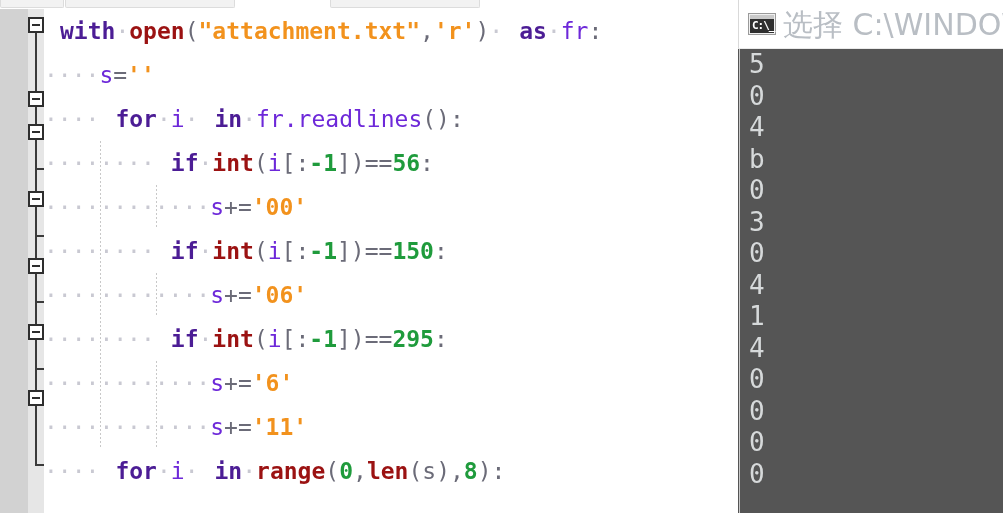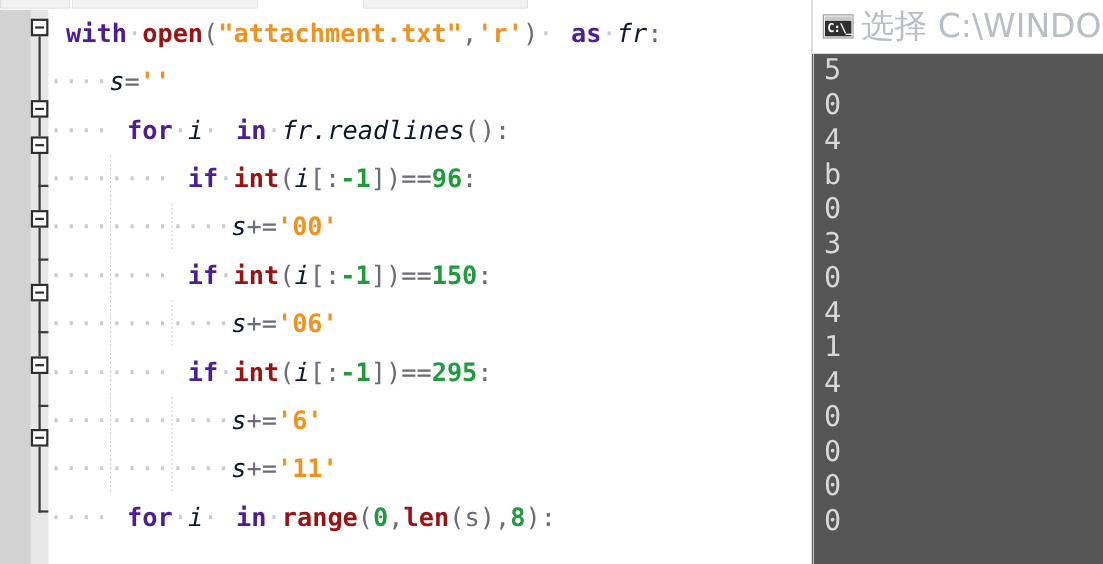--- a/index.html
+++ b/index.html
@@ -36,21 +36,21 @@
         font-size:23px;font-weight:bold;letter-spacing:0px;}
   .ind-guide{position:absolute;top:0;width:1px;height:44px;
              background-image:linear-gradient(to bottom,#c8c8c8 50%,rgba(255,255,255,0) 0%);
              background-size:1px 4px;background-repeat:repeat-y;}
 
   
   .kw   {color:#4c1d95;margin-left:16px;}            
   .bi   {color:#9b1212;}            
   .str  {color:#f2921d;font-weight:bold;}  
   .num  {color:#1f9b3c;}            
-  .pl   {color:#0f172a;font-weight:normal;font-style:italic;} 
+  .pl   {color:#6d28d9;font-weight:normal;} 
   .op   {color:#6b6b78;font-weight:normal;}            
   .dot  {color:#c9c9d2;font-weight:normal;} 
 
   
   .console{position:absolute;left:738px;top:0;width:265px;height:513px;overflow:hidden;
            background:#555555;}
   .con-title{position:absolute;left:0;top:0;width:265px;height:49px;background:#ffffff;
              border-left:1px solid #d9d9d9;border-bottom:1px solid #eaeaea;box-sizing:border-box;}
   .con-icon{position:absolute;left:9px;top:13px;width:28px;height:22px;background:#f0f0f0;
             border:1px solid #9a9a9a;box-sizing:border-box;}
@@ -93,21 +93,21 @@
         <div class="fold-tick" style="top: 292px;"></div>
         <div class="fold-box" style="top: 315px;"></div>
         <div class="fold-tick" style="top: 359px;"></div>
         <div class="fold-box" style="top: 381px;"></div>
         <div class="fold-foot" style="top: 455px;"></div>
       </div>
     <div class="code" id="codelines">
         <div class="line"><span class="kw">with</span><span class="dot">·</span><span class="bi">open</span><span class="op">(</span><span class="str">"attachment.txt"</span><span class="op">,</span><span class="str">'r'</span><span class="op">)</span><span class="dot">·</span><span class="kw">as</span><span class="dot">·</span><span class="pl">fr</span><span class="op">:</span></div>
         <div class="line"><span class="dot">····</span><span class="pl">s</span><span class="op">=</span><span class="str">''</span></div>
         <div class="line"><span class="dot">····</span><span class="kw">for</span><span class="dot">·</span><span class="pl">i</span><span class="dot">·</span><span class="kw">in</span><span class="dot">·</span><span class="pl">fr.readlines</span><span class="op">():</span></div>
-        <div class="line"><span class="ind-guide" style="left: 56px;"></span><span class="dot">········</span><span class="kw">if</span><span class="dot">·</span><span class="bi">int</span><span class="op">(</span><span class="pl">i</span><span class="op">[:</span><span class="num">-1</span><span class="op">])==</span><span class="num">96</span><span class="op">:</span></div>
+        <div class="line"><span class="ind-guide" style="left: 56px;"></span><span class="dot">········</span><span class="kw">if</span><span class="dot">·</span><span class="bi">int</span><span class="op">(</span><span class="pl">i</span><span class="op">[:</span><span class="num">-1</span><span class="op">])==</span><span class="num">56</span><span class="op">:</span></div>
         <div class="line"><span class="ind-guide" style="left: 56px;"></span><span class="ind-guide" style="left: 112px;"></span><span class="dot">············</span><span class="pl">s</span><span class="op">+=</span><span class="str">'00'</span></div>
         <div class="line"><span class="ind-guide" style="left: 56px;"></span><span class="dot">········</span><span class="kw">if</span><span class="dot">·</span><span class="bi">int</span><span class="op">(</span><span class="pl">i</span><span class="op">[:</span><span class="num">-1</span><span class="op">])==</span><span class="num">150</span><span class="op">:</span></div>
         <div class="line"><span class="ind-guide" style="left: 56px;"></span><span class="ind-guide" style="left: 112px;"></span><span class="dot">············</span><span class="pl">s</span><span class="op">+=</span><span class="str">'06'</span></div>
         <div class="line"><span class="ind-guide" style="left: 56px;"></span><span class="dot">········</span><span class="kw">if</span><span class="dot">·</span><span class="bi">int</span><span class="op">(</span><span class="pl">i</span><span class="op">[:</span><span class="num">-1</span><span class="op">])==</span><span class="num">295</span><span class="op">:</span></div>
         <div class="line"><span class="ind-guide" style="left: 56px;"></span><span class="ind-guide" style="left: 112px;"></span><span class="dot">············</span><span class="pl">s</span><span class="op">+=</span><span class="str">'6'</span></div>
         <div class="line"><span class="ind-guide" style="left: 56px;"></span><span class="ind-guide" style="left: 112px;"></span><span class="dot">············</span><span class="pl">s</span><span class="op">+=</span><span class="str">'11'</span></div>
         <div class="line"><span class="dot">····</span><span class="kw">for</span><span class="dot">·</span><span class="pl">i</span><span class="dot">·</span><span class="kw">in</span><span class="dot">·</span><span class="bi">range</span><span class="op">(</span><span class="num">0</span><span class="op">,</span><span class="bi">len</span><span class="op">(s),</span><span class="num">8</span><span class="op">):</span></div>
       </div>
   </div>
 

